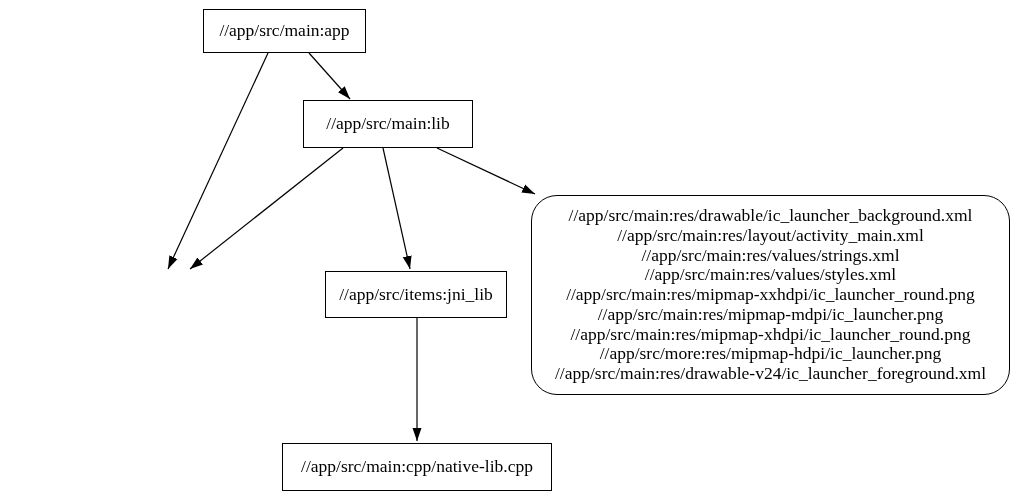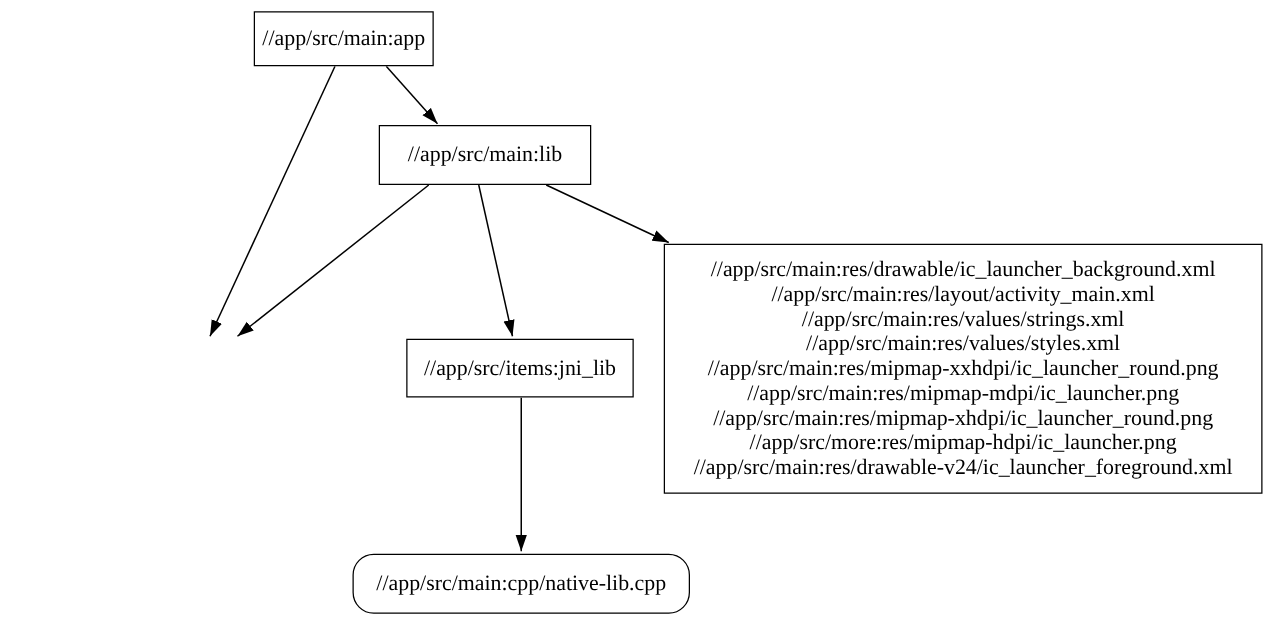--- a/index.html
+++ b/index.html
@@ -28,29 +28,30 @@
     background: #ffffff;
     display: flex;
     align-items: center;
     justify-content: center;
     text-align: center;
     font-size: 17.5px;
     line-height: 1.1;
     white-space: nowrap;
     box-sizing: border-box;
   }
-  #node-app      { left: 203px; top: 9px;   width: 144px; height: 44px; }
+  #node-app      { left: 203px; top: 9px;   width: 163px; height: 44px; }
   #node-lib      { left: 303px; top: 100px; width: 170px; height: 48px; }
   #node-manifest { left: 7px;   top: 271px; width: 295px; height: 50px; }
   #node-jni      { left: 325px; top: 271px; width: 182px; height: 47px; }
-  #node-cpp      { left: 282px; top: 443px; width: 270px; height: 48px; border-radius: 17px; }
+  #node-cpp      { left: 282px; top: 443px; width: 270px; height: 48px; }
   #node-res {
     left: 531px; top: 195px; width: 479px; height: 200px;
     flex-direction: column;
     justify-content: center;
+    border-radius: 26px;
   }
   #node-res .res-line {
     display: block;
     line-height: 19.7px;
     font-size: 17.5px;
   }
 </style>
 </head>
 <body>
 

